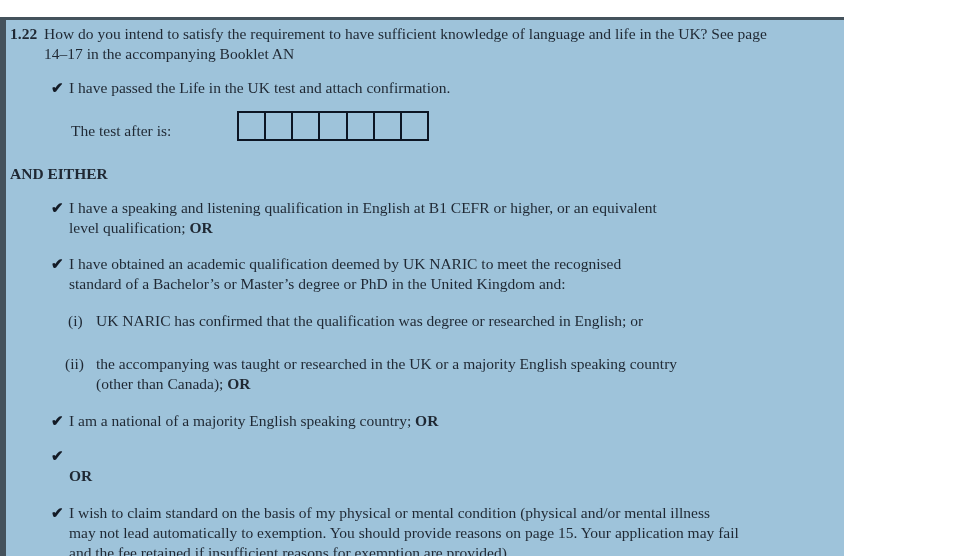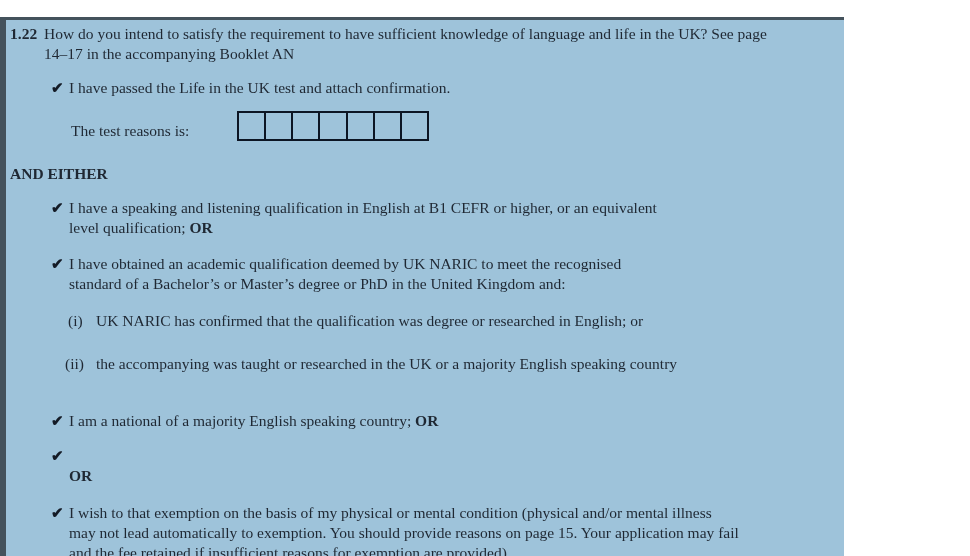--- a/index.html
+++ b/index.html
@@ -57,21 +57,21 @@
   <div id="frame-bottom" class="frame"></div>
 
   <div class="line b" style="left:10px; top:7px;">1.22</div>
   <div class="line" style="left:44px; top:7px;">How do you intend to satisfy the requirement to have sufficient knowledge of language and life in the UK? See page</div>
   <div class="line" style="left:44px; top:27px;">14–17 in the accompanying Booklet AN</div>
 
   <div class="tick" style="left:51px; top:61px;">✔</div>
   <div class="line" style="left:69px; top:61px;">I have passed the Life in the UK test and attach confirmation.</div>
   <div class="checkbox" style="left:922px; top:58px;"></div>
 
-  <div class="line" style="left:71px; top:104px;">The test reasons is:</div>
+  <div class="line" style="left:71px; top:104px;">The test after is:</div>
   <div id="test-cells">
     <div class="cell"></div>
     <div class="cell"></div>
     <div class="cell"></div>
     <div class="cell"></div>
     <div class="cell"></div>
     <div class="cell"></div>
     <div class="cell"></div>
   </div>
 
@@ -86,29 +86,30 @@
   <div class="line" style="left:69px; top:257px;">standard of a Bachelor’s or Master’s degree or PhD in the United Kingdom and:</div>
   <div class="line" style="left:69px; top:237px;">I have obtained an academic qualification deemed by UK NARIC to meet the recognised</div>
   <div class="checkbox" style="left:922px; top:236px;"></div>
 
   <div class="line" style="left:68px; top:294px;">(i)</div>
   <div class="line" style="left:96px; top:294px;">UK NARIC has confirmed that the qualification was degree or researched in English; or</div>
   <div class="checkbox" style="left:922px; top:291px;"></div>
 
   <div class="line" style="left:65px; top:337px;">(ii)</div>
   <div class="line" style="left:96px; top:337px;">the accompanying was taught or researched in the UK or a majority English speaking country</div>
+  <div class="line" style="left:96px; top:357px;"><span>(other than Canada); </span><span class="b">OR</span></div>
   <div class="checkbox" style="left:922px; top:349px;"></div>
 
   <div class="tick" style="left:51px; top:394px;">✔</div>
   <div class="line" style="left:69px; top:394px;"><span>I am a national of a majority English speaking country; </span><span class="b">OR</span></div>
   <div class="checkbox" style="left:922px; top:388px;"></div>
 
   <div class="tick" style="left:51px; top:429px;">✔</div>
   <div class="line b" style="left:69px; top:449px;">OR</div>
   <div class="checkbox" style="left:922px; top:423px;"></div>
 
   <div class="tick" style="left:51px; top:486px;">✔</div>
-  <div class="line" style="left:69px; top:486px;">I wish to that exemption on the basis of my physical or mental condition (physical and/or mental illness</div>
+  <div class="line" style="left:69px; top:486px;">I wish to claim standard on the basis of my physical or mental condition (physical and/or mental illness</div>
   <div class="line" style="left:69px; top:506px;">may not lead automatically to exemption. You should provide reasons on page 15. Your application may fail</div>
   <div class="line" style="left:69px; top:526px;">and the fee retained if insufficient reasons for exemption are provided).</div>
   <div class="checkbox" style="left:922px; top:523px;"></div>
 
 </div>
 
 </body></html>

